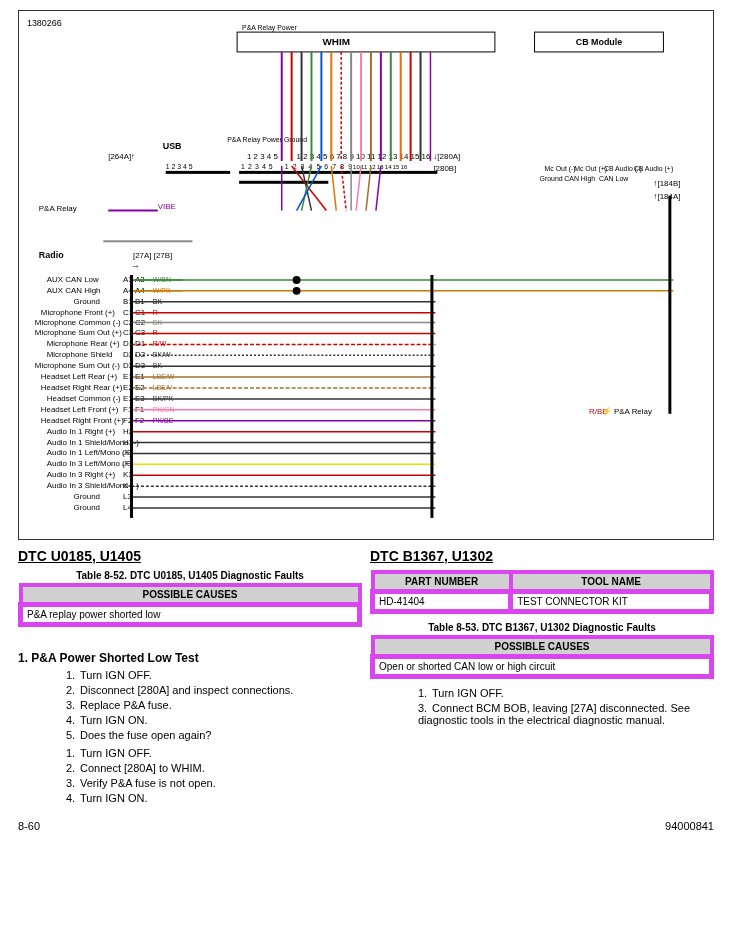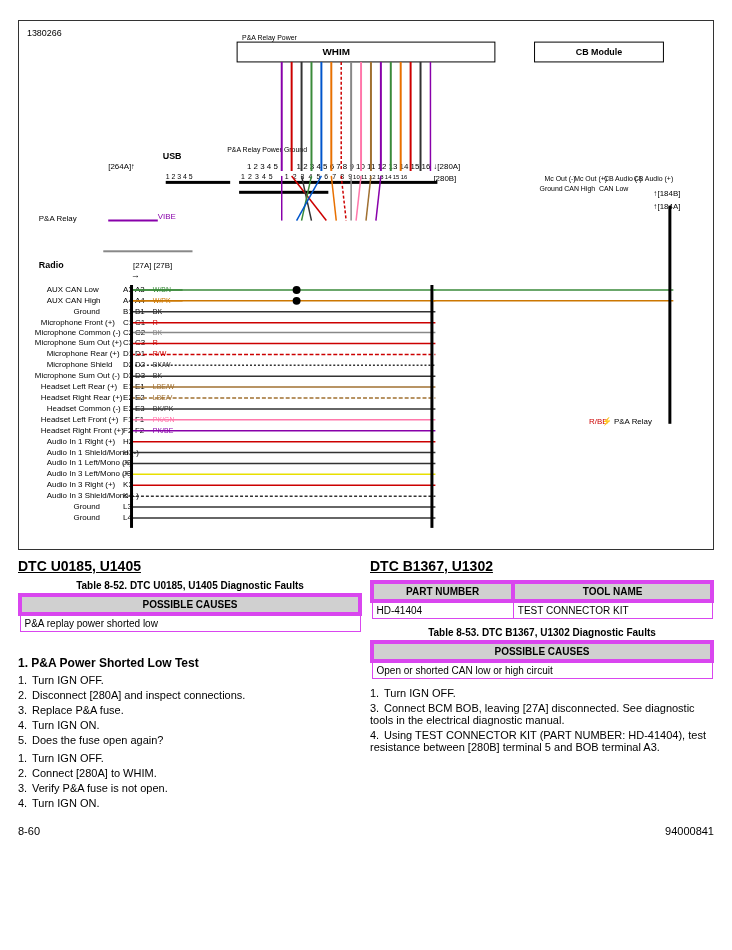--- a/index.html
+++ b/index.html
@@ -7,21 +7,21 @@
       width: 732px;
       min-height: 950px;
       background: #fff;
       font-family: Arial, sans-serif;
       font-size: 11px;
       color: #000;
     }
     .page {
       width: 732px;
       min-height: 950px;
-      padding: 20px 18px 10px 18px;
+      padding: 10px 18px 10px 18px;
       position: relative;
     }
     .diagram-section {
       border: 1px solid #333;
       width: 100%;
       height: 530px;
       position: relative;
       margin-bottom: 8px;
       overflow: hidden;
       background: #fff;
@@ -58,33 +58,34 @@
       font-size: 10px;
     }
     table.fault-table th {
       background: #d0d0d0;
       border: 4px solid #d946ef;
       padding: 2px 4px;
       text-align: center;
       font-size: 10px;
     }
     table.fault-table td {
-      border: 1px solid #d946ef;
+      border: 5px solid #d946ef;
       padding: 2px 4px;
     }
     .section-title {
       font-size: 12px;
       font-weight: bold;
       margin-bottom: 4px;
       margin-top: 24px;
     }
     .step-list {
       list-style: none;
       padding-left: 0;
       margin-bottom: 6px;
+      margin-left: 48px;
     }
     .step-list li {
       margin-bottom: 3px;
       font-size: 11px;
     }
     .step-list li .step-num {
       display: inline-block;
       width: 14px;
       font-weight: normal;
     }
@@ -419,21 +420,20 @@
         <tbody>
           <tr>
             <td>Open or shorted CAN low or high circuit</td>
           </tr>
         </tbody>
       </table>
 
       <ol class="step-list">
         <li><span class="step-num">1.</span><span>Turn IGN OFF.</span></li>
         <li><span class="step-num">3.</span><span>Connect BCM BOB, leaving [27A] disconnected. See diagnostic tools in the electrical diagnostic manual.</span></li>
-        <li><span class="step-num">4.</span><span>Using TEST CONNECTOR KIT (PART NUMBER: HD-41404), test resistance between [280B] terminal 5 and BOB terminal A3.</span></li>
       </ol>
     </div>
 
   </div>
 
   <div class="page-footer">
     <span>8-60</span>
     <span>94000841</span>
   </div>
 </div>

